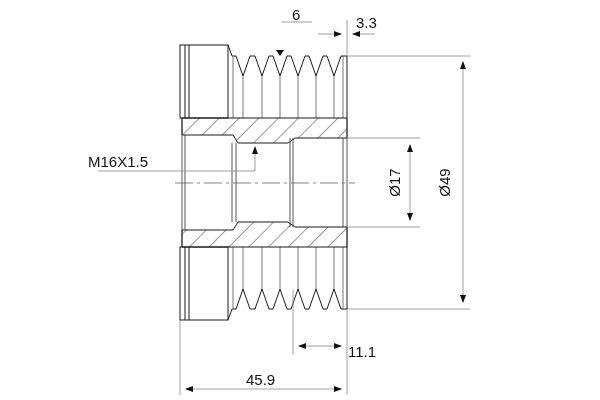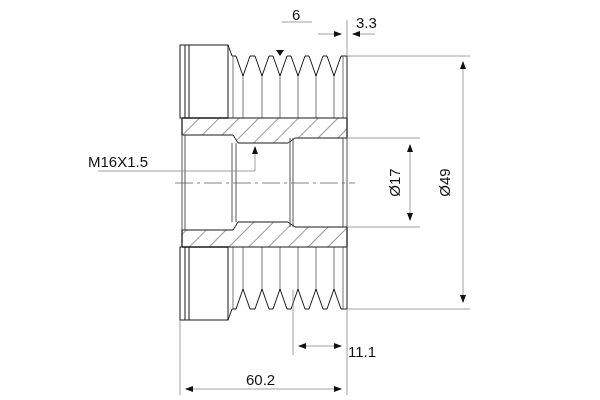--- a/index.html
+++ b/index.html
@@ -103,13 +103,13 @@
 
   <path d="M276,50 L284,50 L280,56 Z" fill="#111"></path>
 </svg>
 
 <span class="label" style="left:292px; top:7px;">6</span>
 <span class="label" style="left:356px; top:15px;">3.3</span>
 <span class="label" style="left:88px; top:154px;">M16X1.5</span>
 <span class="vlabel" style="left:380px; top:175px;">Ø17</span>
 <span class="vlabel" style="left:430px; top:175px;">Ø49</span>
 <span class="label" style="left:304px; top:344px;margin-left:44px;">11.1</span>
-<span class="label" style="left:246px; top:372px;">60.2</span>
+<span class="label" style="left:246px; top:372px;">45.9</span>
 
 </body></html>

